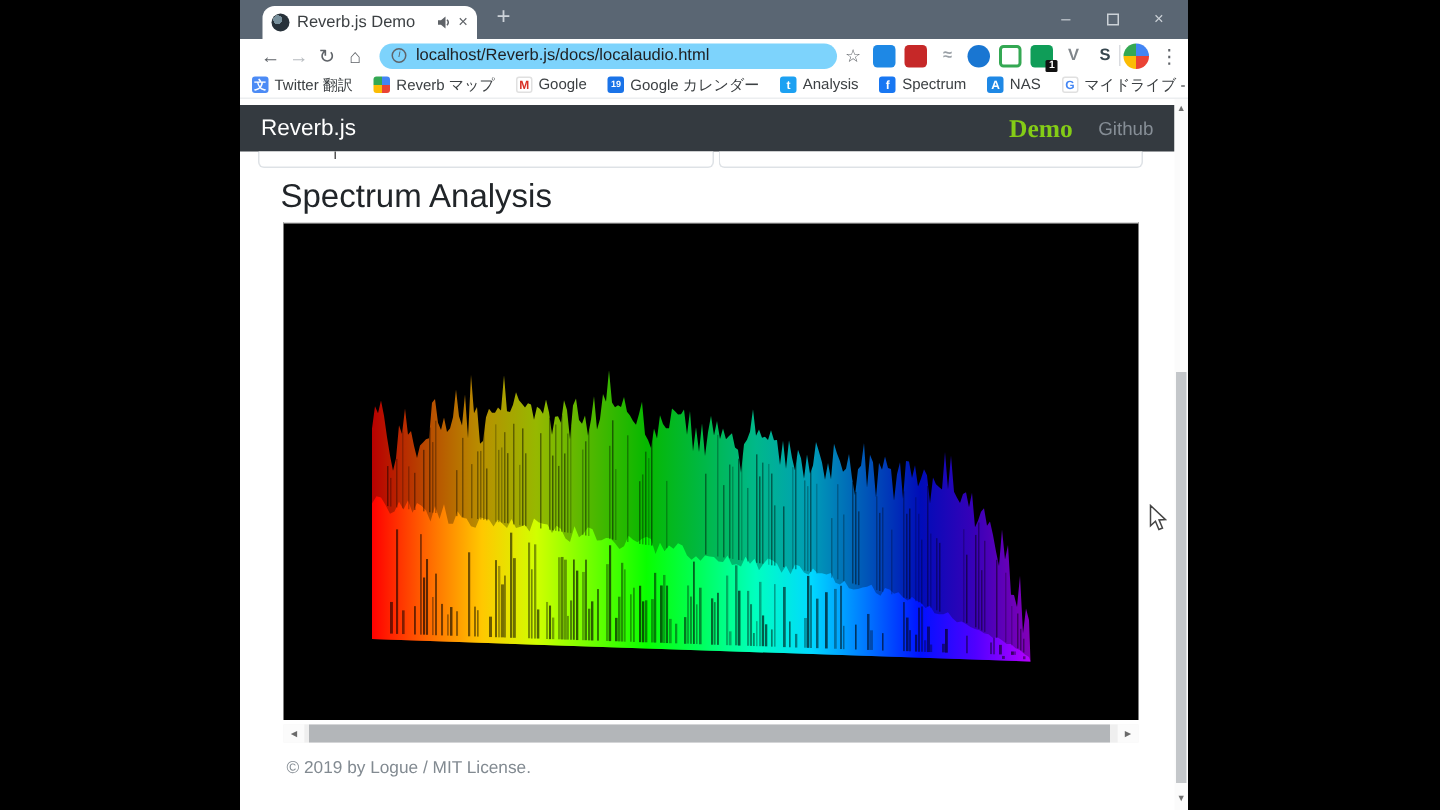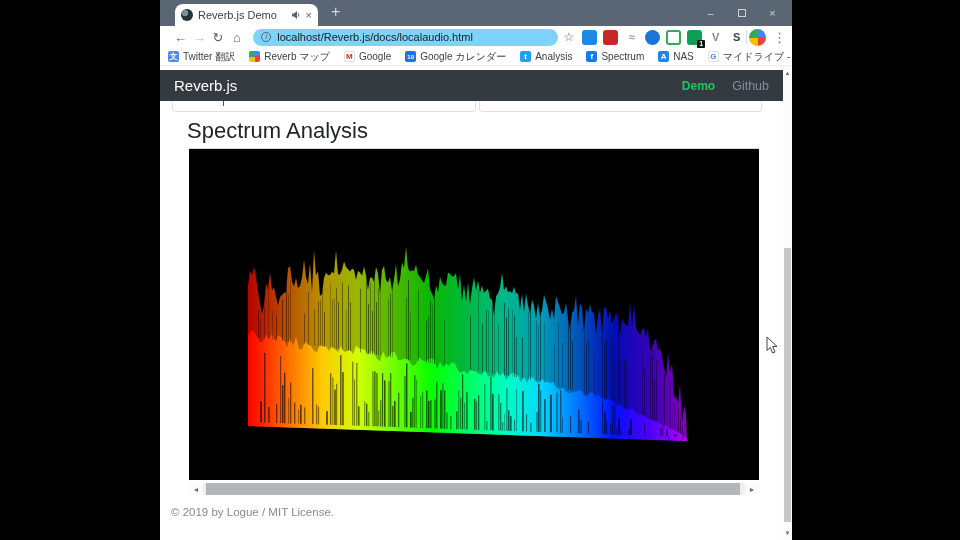--- a/index.html
+++ b/index.html
@@ -51,41 +51,41 @@
   .bm { display:flex; align-items:center; gap:4px; font-size:10px; color:#3c4043; white-space:nowrap; }
   .bm-ic { width:11px; height:11px; border-radius:2px; display:flex; align-items:center;
     justify-content:center; font-size:8px; font-weight:bold; flex:0 0 11px; }
 
   
   .page { position:absolute; left:0; top:66px; width:623px; height:474px; background:#fff; }
   .navbar { position:absolute; left:0; top:4px; width:623px; height:31px; background:#343a40;
     display:flex; align-items:center; padding:0 14px; }
   .brand { color:#fff; font-size:15px; }
   .nav-links { margin-left:auto; display:flex; gap:17px; align-items:center; }
-  .nav-link-active { color:#22c55e; font-size:12px; font-weight:bold; }
+  .nav-link-active { color:#84cc16; font-size:17px; font-weight:bold;font-family:Liberation Serif, serif; }
   .nav-link { color:#868e96; font-size:12.5px; }
   .card-stub { position:absolute; top:35px; height:11px; background:#fff;
     border:1px solid #dee2e6; border-top:none; border-radius:0 0 4px 4px; }
   .card-stub.left { left:12px; width:304px; }
   .card-stub.right { left:319px; width:283px; }
   .stub-tick { position:absolute; left:50px; top:0; width:1px; height:5px; background:#555; }
   .heading { position:absolute; left:27px; top:52px; font-size:22px; color:#212529; font-weight:400; }
   .canvas-wrap { position:absolute; left:29px; top:82px; width:570px; height:332px; background:#000;
     border-top:1px solid #d8d8d8; }
   .canvas-wrap svg { display:block; width:570px; height:331px; }
 
   
   .hscroll { position:absolute; left:29px; top:417px; width:570px; height:12px; background:#f2f2f2;
     display:flex; align-items:stretch; }
   .h-arrow { width:14px; display:flex; align-items:center; justify-content:center;
     font-size:7px; color:#6b6b6b; background:#fbfbfb; }
   .h-track { flex:1; position:relative; background:#efefef; }
   .h-thumb { position:absolute; left:3px; top:0; width:534px; height:12px; background:#b3b6b9; }
 
-  .footer { position:absolute; left:11px; top:440px; font-size:11.5px; color:#828a91; }
+  .footer { position:absolute; left:31px; top:440px; font-size:11.5px; color:#828a91; }
 
   
   .vscroll { position:absolute; left:623px; top:66px; width:9px; height:474px; background:#fbfbfb; }
   .v-arrow { position:absolute; left:0; width:9px; text-align:center; font-size:6px; color:#707070; }
   .v-thumb { position:absolute; left:1px; top:182px; width:7px; height:274px; background:#c4c7ca; }
 
   .cursor { position:absolute; left:606px; top:336px; z-index:50; }
 </style>
 </head>
 <body>

